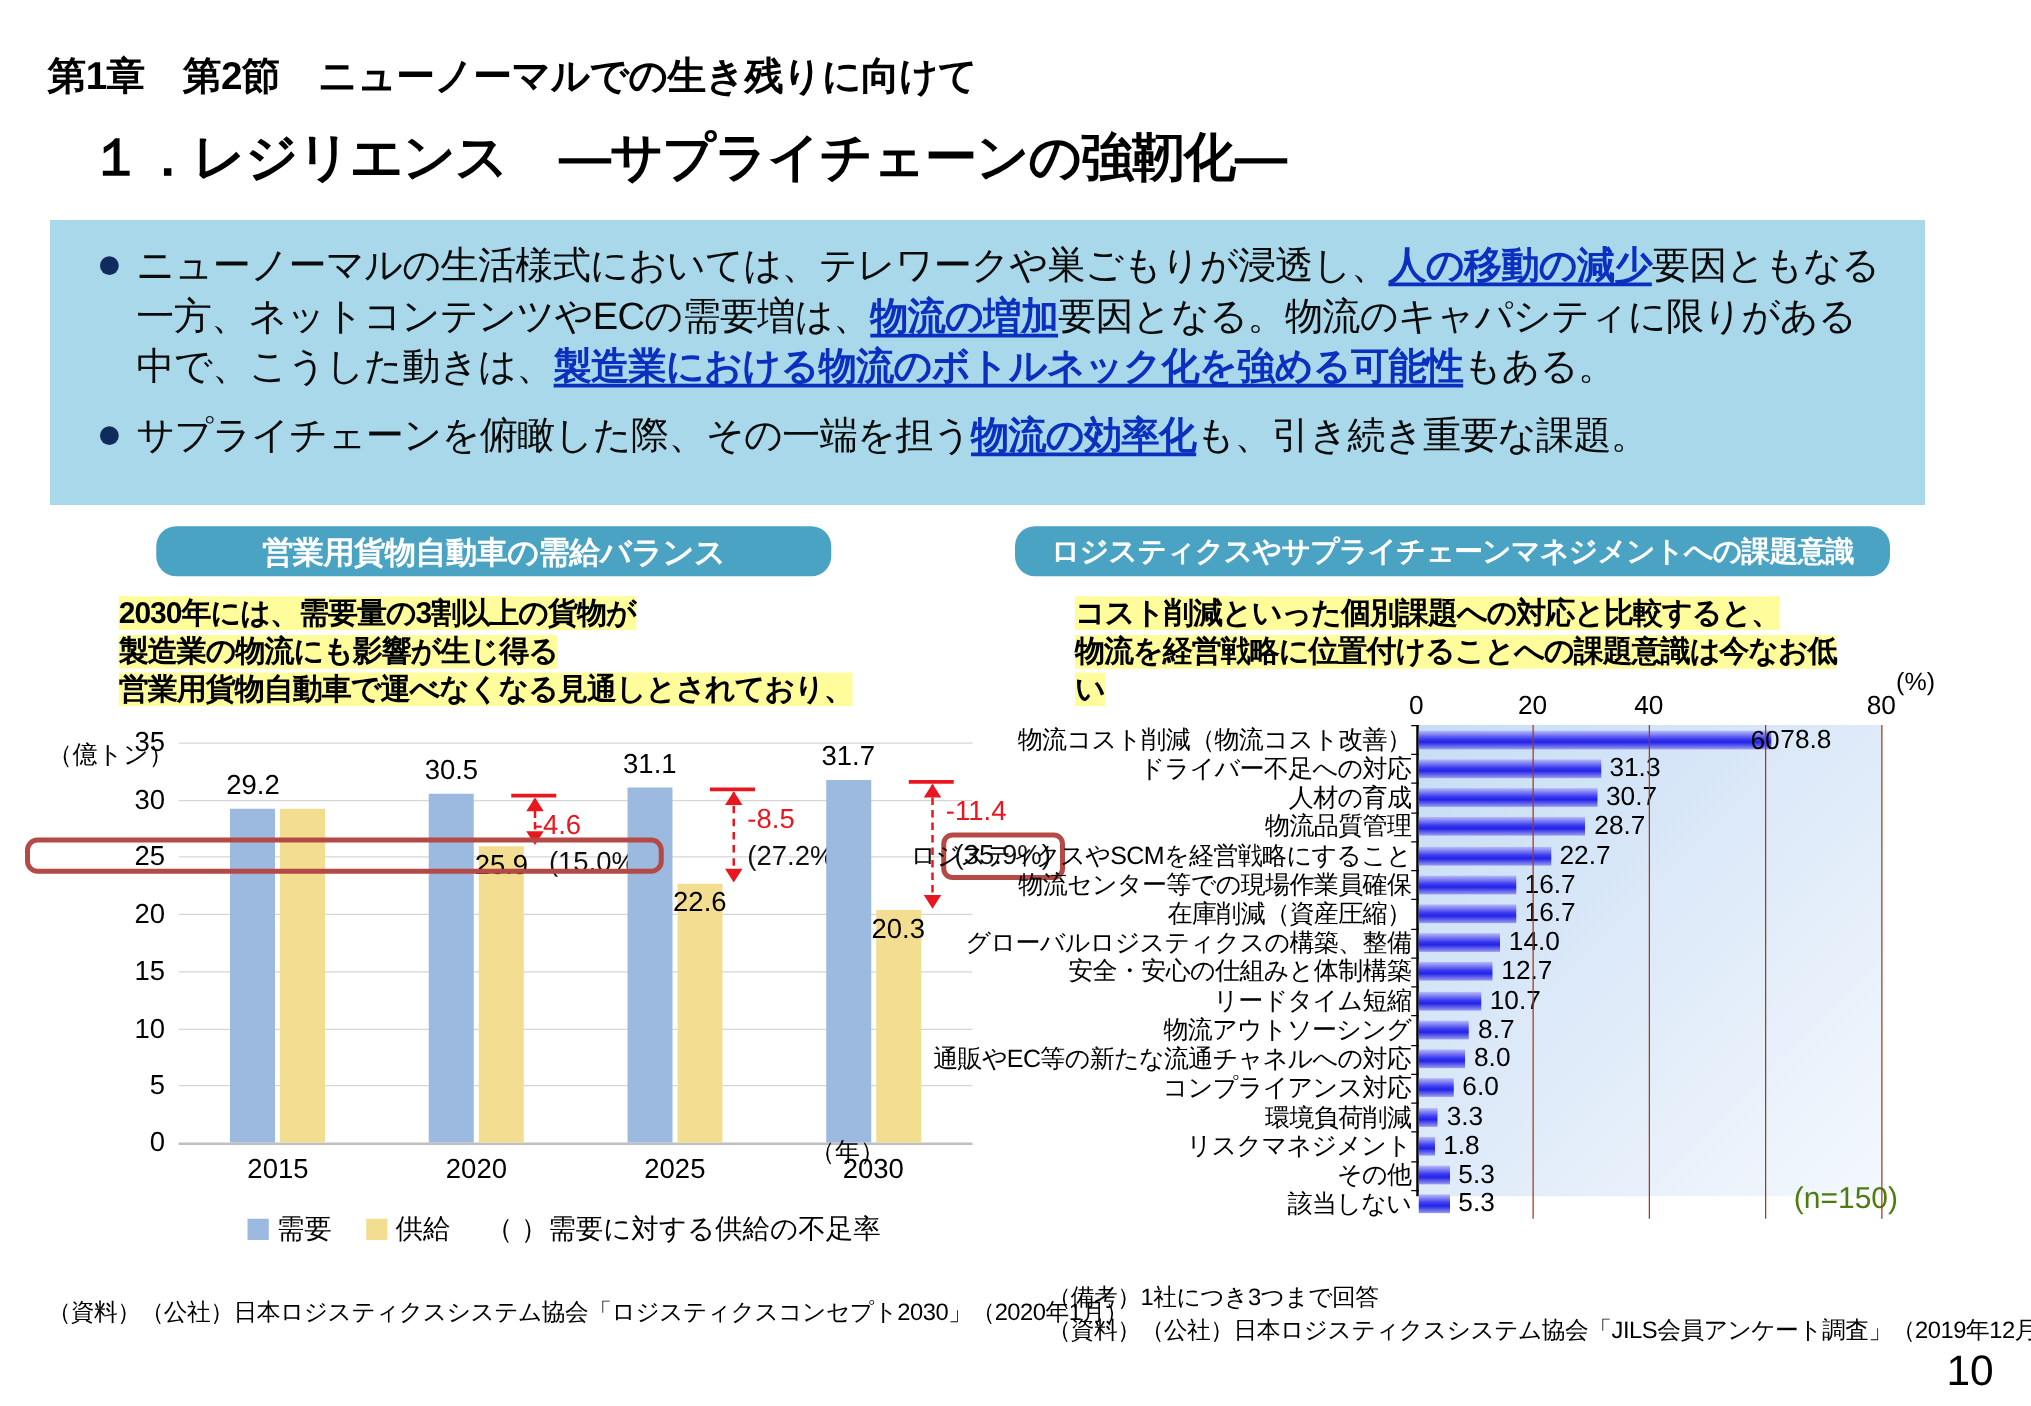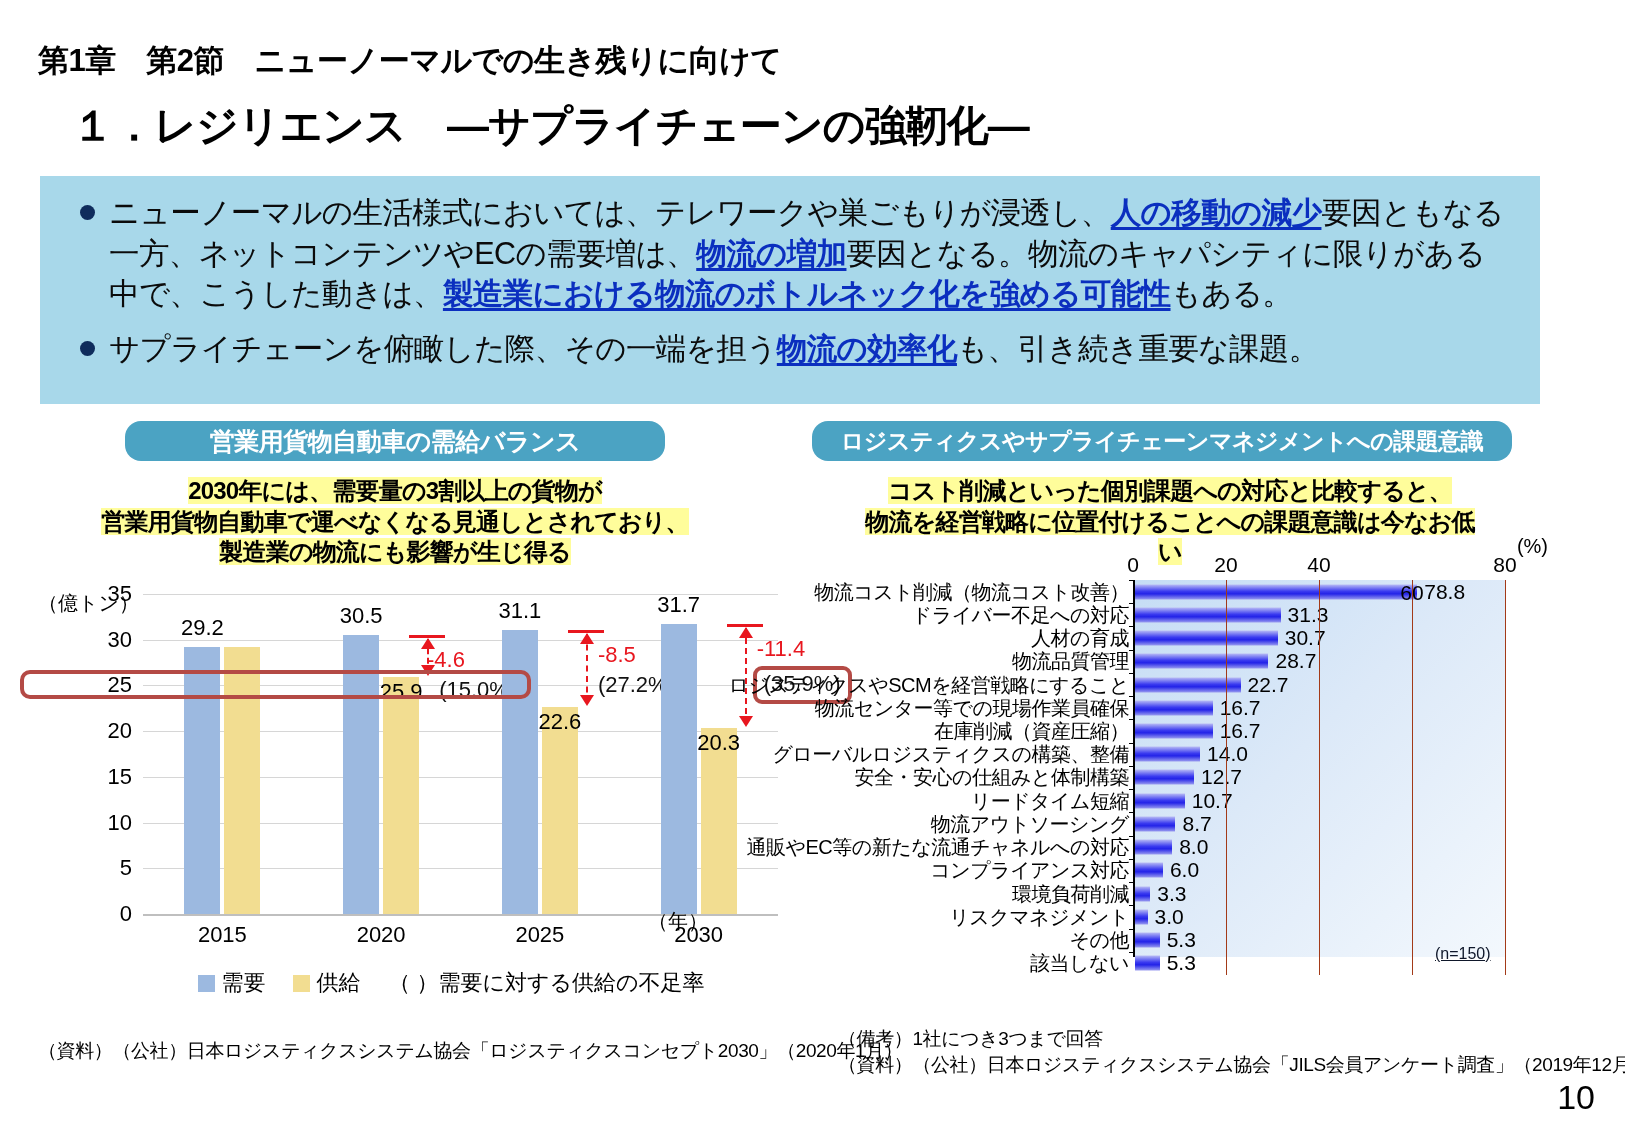--- a/index.html
+++ b/index.html
@@ -46,21 +46,21 @@
   .panel-header {
     position: absolute; background: #4ba3c3; color: #ffffff;
     border-radius: 16px; font-weight: bold; text-align: center;
     display: flex; align-items: center; justify-content: center;
     letter-spacing: -0.5px;
   }
   #hdr-left  { left: 125px; top: 421px; width: 540px; height: 40px; font-size: 25px; }
   #hdr-right { left: 812px; top: 421px; width: 700px; height: 40px; font-size: 23px; }
 
   .subhead {
-    position: absolute; text-align: center; font-weight: bold;
+    position: absolute; text-align: left; font-weight: bold;
     font-size: 24px; line-height: 1.28; color: #000; letter-spacing: -0.8px;
   }
   .subhead span {
     background: #fffd9b;
     box-decoration-break: clone; -webkit-box-decoration-break: clone;
   }
   #sub-left  { left: 95px; top: 476px; width: 600px; }
   #sub-right { left: 860px; top: 476px; width: 620px; }
 
   
@@ -148,21 +148,21 @@
   }
   .r-tickmark { position: absolute; left: -6px; top: 0; width: 6px; height: 1px; background: #000; }
   .r-val {
     position: absolute; top: 50%; transform: translateY(-50%);
     font-size: 21px; color: #000; white-space: nowrap; margin-left: 7px;
   }
   .r-highlight {
     position: absolute; border: 4px solid #b44a45; border-radius: 10px;
     pointer-events: none;
   }
-  .n-label { position: absolute; font-size: 16px; color: #0f172a; text-decoration: underline; }
+  .n-label { position: absolute; font-size: 24px; color: #4d7c0f; }
 
   .page-num {
     position: absolute; right: 30px; bottom: 8px;
     font-size: 34px; color: #000; font-weight: normal;
   }
 </style>
 </head>
 <body>
 
 <div class="slide">
@@ -179,22 +179,22 @@
         <div class="bullet-row">
           <div class="bullet-dot"></div>
           <div class="bullet-text"><span>サプライチェーンを俯瞰した際、その一端を担う</span><span class="hl">物流の効率化</span><span>も、引き続き重要な課題。</span></div>
         </div>
       </div>
   </div>
 
   <div class="panel-header" id="hdr-left">営業用貨物自動車の需給バランス</div>
   <div class="subhead" id="sub-left">
       <div><span>2030年には、需要量の3割以上の貨物が</span></div>
+      <div><span>製造業の物流にも影響が生じ得る</span></div>
       <div><span>営業用貨物自動車で運べなくなる見通しとされており、</span></div>
-      <div><span>製造業の物流にも影響が生じ得る</span></div>
     </div>
 
   <div class="panel-header" id="hdr-right">ロジスティクスやサプライチェーンマネジメントへの課題意識</div>
   <div class="subhead" id="sub-right">
       <div><span>コスト削減といった個別課題への対応と比較すると、</span></div>
       <div><span>物流を経営戦略に位置付けることへの課題意識は今なお低い</span></div>
     </div>
 
   <div id="left-chart">
     <div class="unit-label">（億トン）</div>
@@ -354,21 +354,21 @@
         <div class="r-row" style="top: 302.059px; height: 23.2353px;">
           <div class="r-tickmark"></div>
           <div class="r-label">環境負荷削減</div>
           <div class="r-bar" style="width: 15.345px;"></div>
           <div class="r-val" style="left: 15.345px;">3.3</div>
         </div>
         <div class="r-row" style="top: 325.294px; height: 23.2353px;">
           <div class="r-tickmark"></div>
           <div class="r-label">リスクマネジメント</div>
           <div class="r-bar" style="width: 12.555px;"></div>
-          <div class="r-val" style="left: 12.555px;">3.0</div>
+          <div class="r-val" style="left: 12.555px;">1.8</div>
         </div>
         <div class="r-row" style="top: 348.529px; height: 23.2353px;">
           <div class="r-tickmark"></div>
           <div class="r-label">その他</div>
           <div class="r-bar" style="width: 24.645px;"></div>
           <div class="r-val" style="left: 24.645px;">5.3</div>
         </div>
         <div class="r-row" style="top: 371.765px; height: 23.2353px;">
           <div class="r-tickmark"></div>
           <div class="r-label">該当しない</div>

